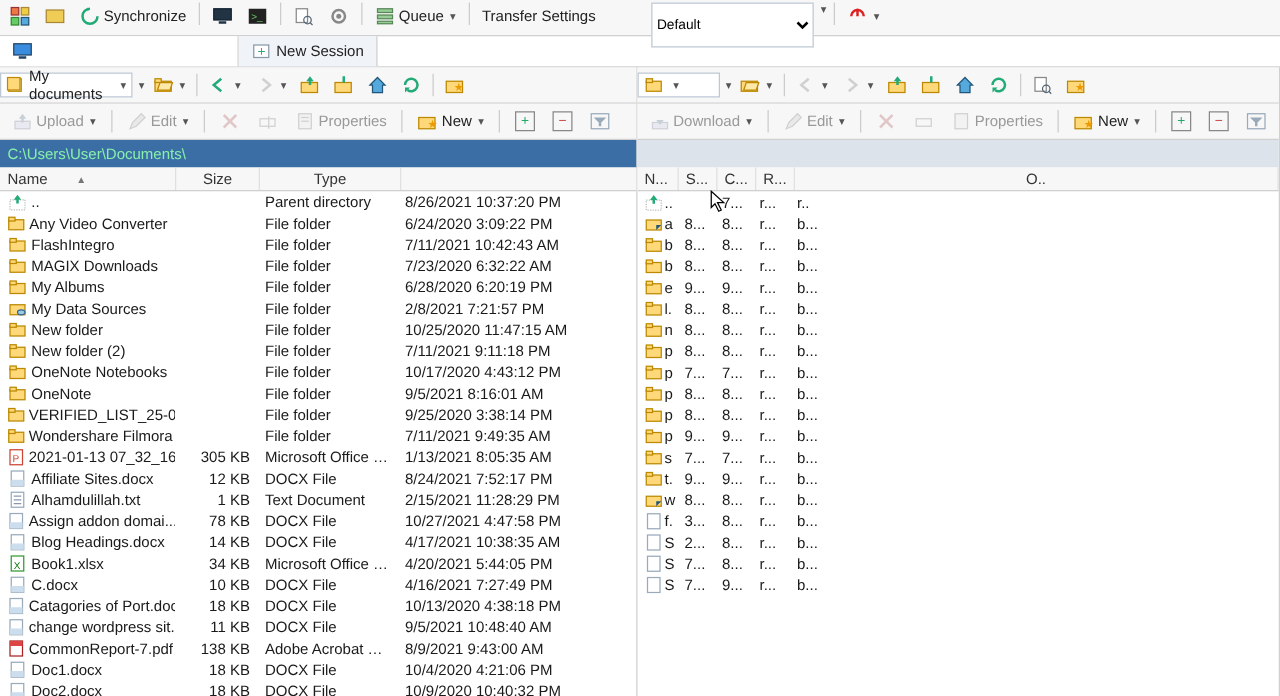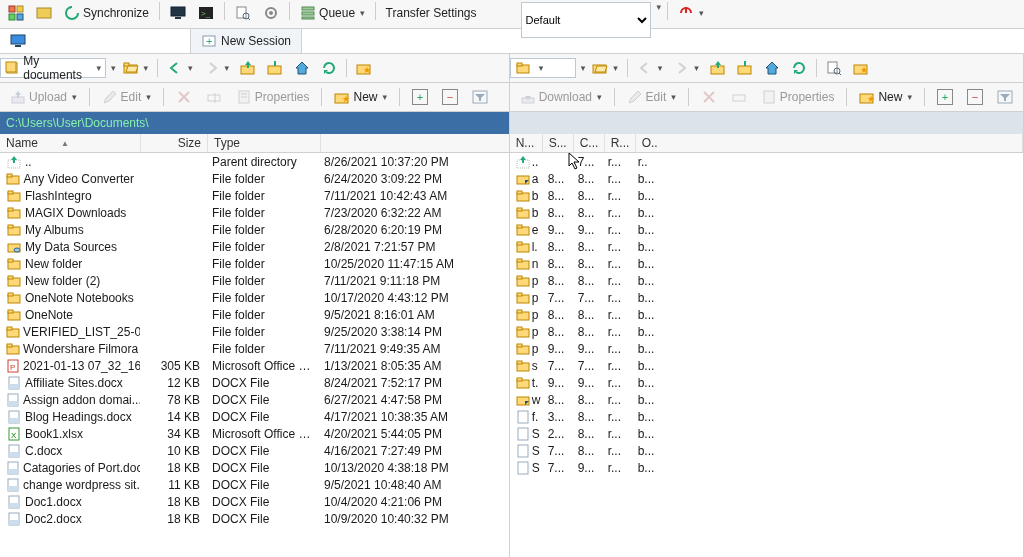--- a/index.html
+++ b/index.html
@@ -132,20 +132,21 @@
     background: #f7f7f7;
     border-bottom: 1px solid #d0d0d0;
     font-size: 12px;
     color: #333;
   }
   .grid-header div {
     padding: 2px 6px;
     border-right: 1px solid #e0e0e0;
     white-space: nowrap;
     overflow: hidden;
+    text-align: center;
   }
   .grid-body {
     overflow-y: auto;
     flex: 1;
   }
   .file-row {
     display: flex;
     align-items: center;
     height: 17px;
     font-size: 12px;
@@ -676,28 +677,44 @@
           </div>
           <div class="c-size">12 KB</div>
           <div class="c-type">DOCX File</div>
           <div class="c-changed">8/24/2021 7:52:17 PM</div>
         </div>
         <div class="file-row">
           <div class="c-name">
             <span class="icon">
               <svg width="14" height="14">
                 <rect x="2" y="1" width="10" height="12" fill="#fff" stroke="#9ab"></rect>
+                <line x1="4" y1="4" x2="10" y2="4" stroke="#89a"></line>
+                <line x1="4" y1="7" x2="10" y2="7" stroke="#89a"></line>
+                <line x1="4" y1="10" x2="10" y2="10" stroke="#89a"></line>
+              </svg>
+            </span>
+            <span>Alhamdulillah.txt</span>
+          </div>
+          <div class="c-size">1 KB</div>
+          <div class="c-type">Text Document</div>
+          <div class="c-changed">2/15/2021 11:28:29 PM</div>
+        </div>
+        <div class="file-row">
+          <div class="c-name">
+            <span class="icon">
+              <svg width="14" height="14">
+                <rect x="2" y="1" width="10" height="12" fill="#fff" stroke="#9ab"></rect>
                 <rect x="2" y="8" width="10" height="5" fill="#cde"></rect>
               </svg>
             </span>
             <span>Assign addon domai...</span>
           </div>
           <div class="c-size">78 KB</div>
           <div class="c-type">DOCX File</div>
-          <div class="c-changed">6/27/2021 4:47:58 PM</div>
+          <div class="c-changed">10/27/2021 4:47:58 PM</div>
         </div>
         <div class="file-row">
           <div class="c-name">
             <span class="icon">
               <svg width="14" height="14">
                 <rect x="2" y="1" width="10" height="12" fill="#fff" stroke="#9ab"></rect>
                 <rect x="2" y="8" width="10" height="5" fill="#cde"></rect>
               </svg>
             </span>
             <span>Blog Headings.docx</span>
@@ -754,20 +771,34 @@
               <svg width="14" height="14">
                 <rect x="2" y="1" width="10" height="12" fill="#fff" stroke="#9ab"></rect>
                 <rect x="2" y="8" width="10" height="5" fill="#cde"></rect>
               </svg>
             </span>
             <span>change wordpress sit...</span>
           </div>
           <div class="c-size">11 KB</div>
           <div class="c-type">DOCX File</div>
           <div class="c-changed">9/5/2021 10:48:40 AM</div>
+        </div>
+        <div class="file-row">
+          <div class="c-name">
+            <span class="icon">
+              <svg width="14" height="14">
+                <rect x="2" y="1" width="10" height="12" fill="#fff" stroke="#a22"></rect>
+                <rect x="2" y="1" width="10" height="4" fill="#d44"></rect>
+              </svg>
+            </span>
+            <span>CommonReport-7.pdf</span>
+          </div>
+          <div class="c-size">138 KB</div>
+          <div class="c-type">Adobe Acrobat D...</div>
+          <div class="c-changed">8/9/2021 9:43:00 AM</div>
         </div>
         <div class="file-row">
           <div class="c-name">
             <span class="icon">
               <svg width="14" height="14">
                 <rect x="2" y="1" width="10" height="12" fill="#fff" stroke="#9ab"></rect>
                 <rect x="2" y="8" width="10" height="5" fill="#cde"></rect>
               </svg>
             </span>
             <span>Doc1.docx</span>

